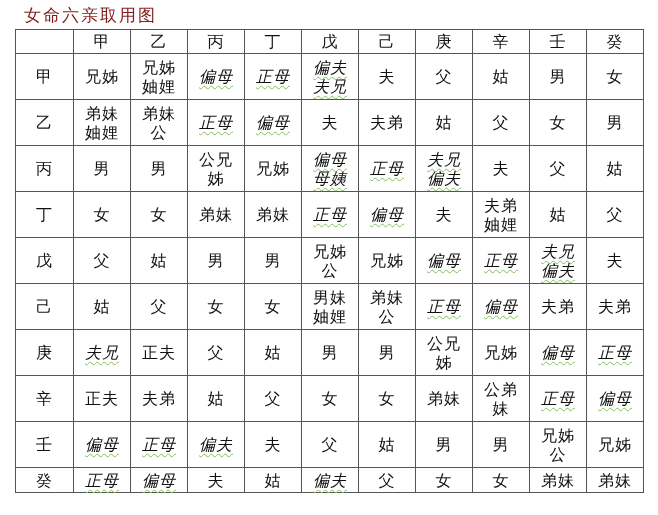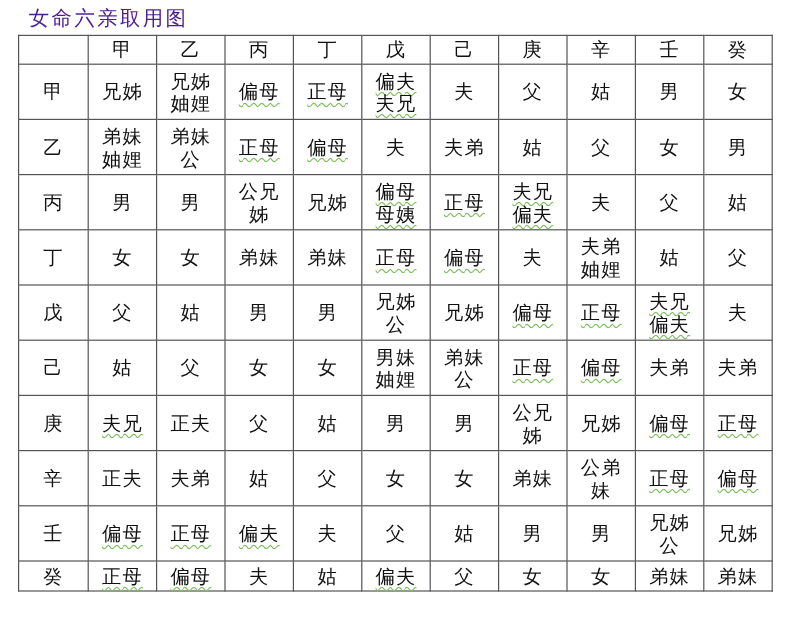--- a/index.html
+++ b/index.html
@@ -1,27 +1,27 @@
 <!DOCTYPE html>
 <html><head>
 <meta charset="utf-8">
 <style>
   html, body { margin:0; padding:0; background:#ffffff; }
   body { width:658px; height:515px; position:relative; overflow:hidden;
          font-family: "DejaVu Serif", "Liberation Serif", serif; color:#111; }
-  .title { position:absolute; left:24px; top:4px; font-size:17px; letter-spacing:2px; color:#4c1d95; }
+  .title { position:absolute; left:24px; top:4px; font-size:17px; letter-spacing:2px; color:#7f1d1d; }
   table.grid { position:absolute; left:15px; top:29px; border-collapse:collapse; table-layout:fixed; }
   table.grid td { border:1px solid #555; text-align:center; vertical-align:middle;
                   font-size:16px; line-height:19px; padding:0; letter-spacing:1px; }
   tr.hdr td { height:23px; font-size:16px; }
   tr.r td { height:45px; }
   tr.last td { height:24px; }
   .c0 { width:57px; }
   .cn { width:56px; }
-  .squig { text-decoration: underline wavy #7fbf5f; text-decoration-thickness:1px; text-underline-offset:3px; }
+  .squig { text-decoration: underline wavy #7fbf5f; text-decoration-thickness:1px; text-underline-offset:3px;font-style:italic; }
   .line { display:block; }
 </style>
 </head>
 <body>
 
 <div class="title">女命六亲取用图</div>
 
 <table class="grid">
   <tbody id="tbody">
       <tr class="hdr">

